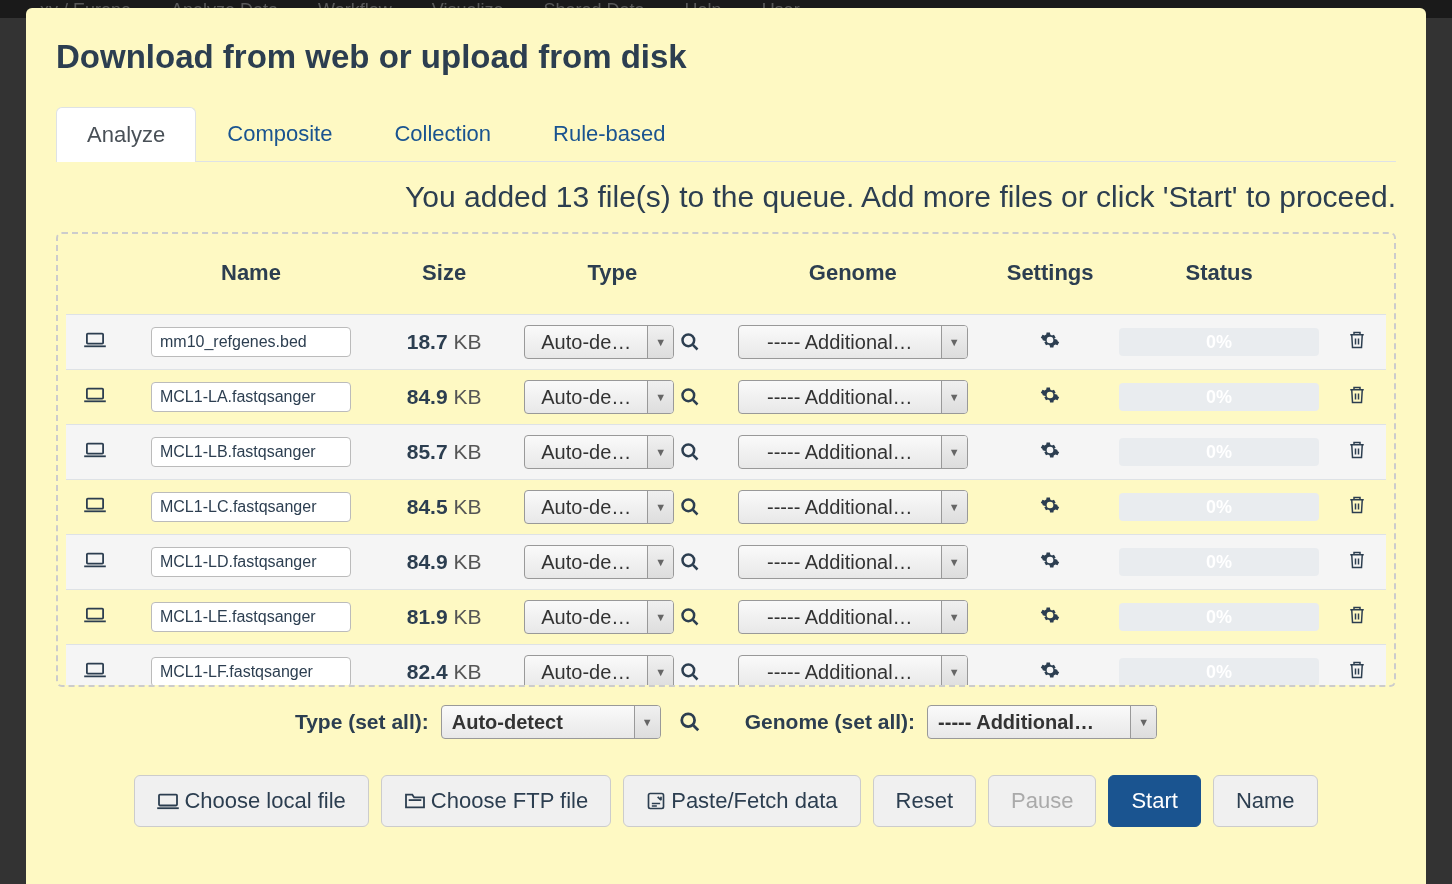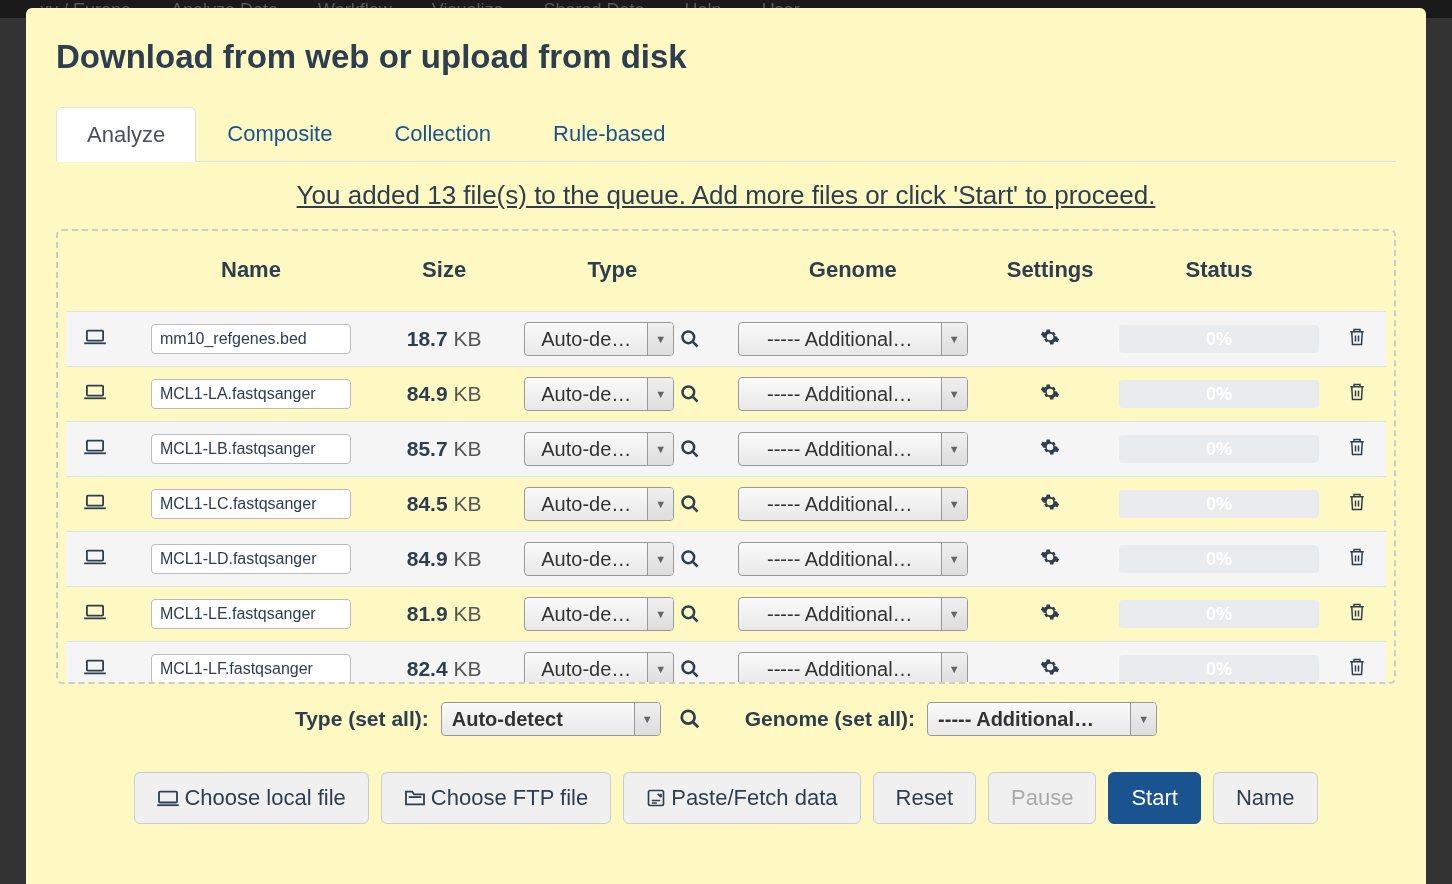--- a/index.html
+++ b/index.html
@@ -4,21 +4,21 @@
 <style>
 * { box-sizing: border-box; margin: 0; padding: 0; }
 body { font-family: -apple-system, BlinkMacSystemFont, "Segoe UI", Helvetica, Arial, sans-serif; background: #333; width: 1452px; height: 884px; overflow: hidden; position: relative; }
 .backdrop-nav { position: absolute; top: 0; left: 0; right: 0; height: 18px; background: #1a1a1a; color: #999; display: flex; gap: 40px; padding: 0 40px; font-size: 18px; align-items: flex-start; overflow: hidden; }
 .backdrop-nav span { opacity: 0.5; }
 .modal { position: absolute; top: 8px; left: 26px; right: 26px; bottom: 0; background: #fef9c3; border-radius: 6px 6px 0 0; padding: 30px 30px 0 30px; }
 .modal-title { font-size: 33px; font-weight: 600; color: #2c3e50; margin-bottom: 30px; }
 .tabs { display: flex; border-bottom: 1px solid #dee2e6; }
 .tab { padding: 14px 30px; font-size: 22px; color: #1a5490; cursor: pointer; border: 1px solid transparent; border-bottom: none; border-radius: 6px 6px 0 0; }
 .tab.active { color: #495057; border-color: #dee2e6; background: #fff; position: relative; top: 1px; }
-.info-text { text-align: center; font-size: 26px; color: #2c3e50; padding: 18px 0; text-decoration: underline; }
+.info-text { text-align: right; font-size: 30px; color: #2c3e50; padding: 18px 0; }
 .queue-container { border: 2px dashed #ccc; border-radius: 6px; padding: 8px; height: 455px; overflow: hidden; }
 .queue-table { width: 100%; border-collapse: collapse; }
 .queue-table thead th { font-size: 22px; font-weight: 700; color: #2c3e50; padding: 18px 10px 28px; text-align: center; border-bottom: 1px solid #dee2e6; }
 .queue-table tbody tr { border-bottom: 1px solid #dee2e6; }
 .queue-table tbody tr:nth-child(odd) { background: #f5f5f5; }
 .queue-table tbody td { padding: 10px 8px; text-align: center; vertical-align: middle; font-size: 21px; color: #2c3e50; }
 .col-icon { width: 60px; }
 .col-name { width: 260px; }
 .col-size { width: 140px; }
 .col-type { width: 210px; }

